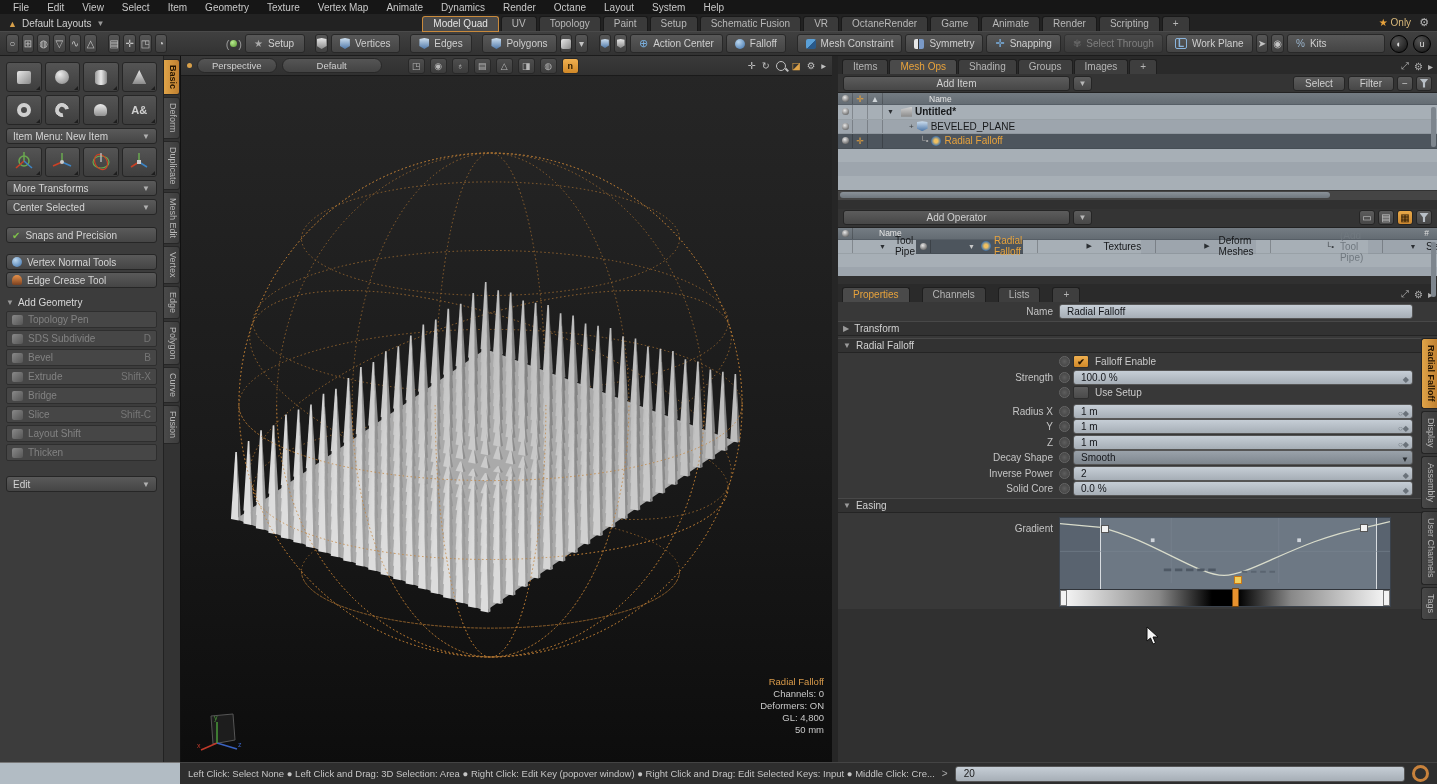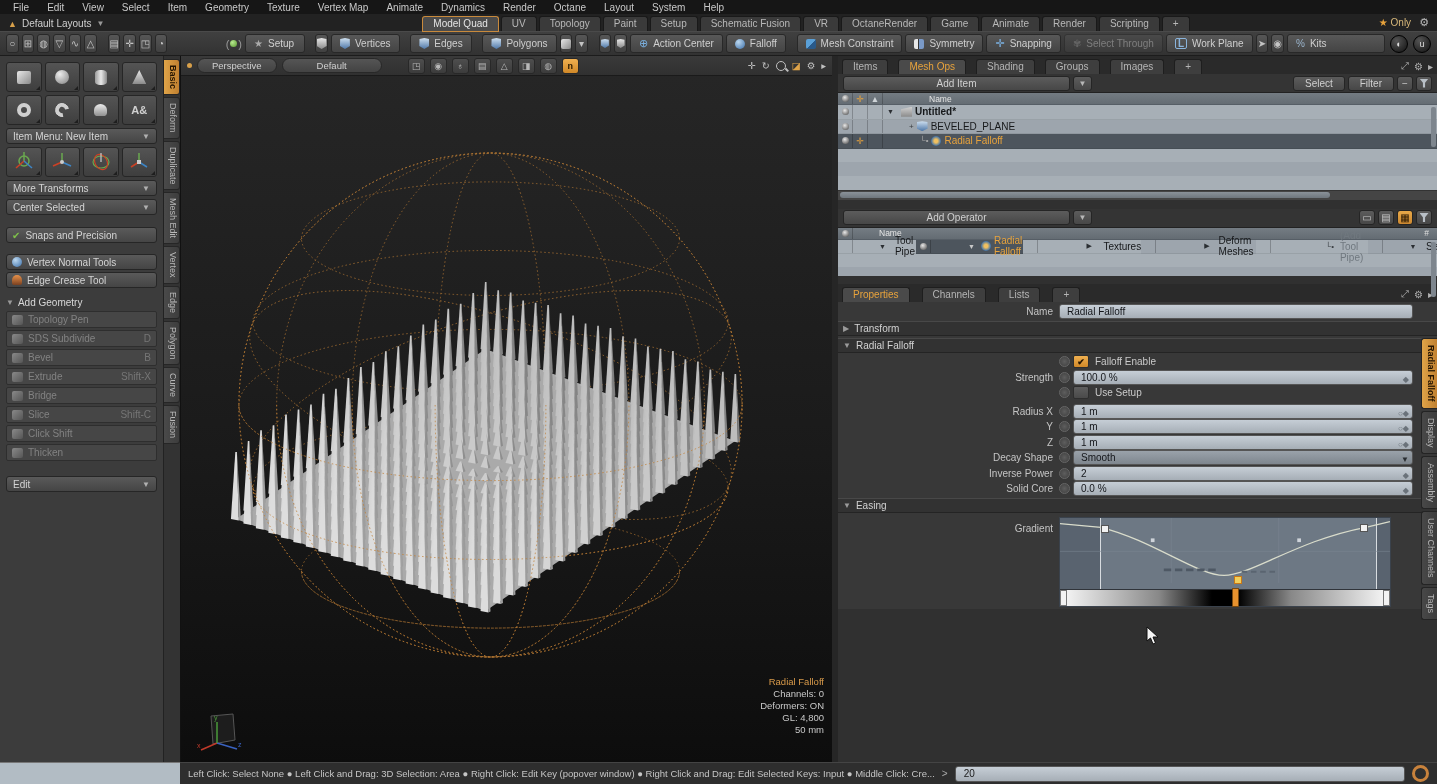--- a/index.html
+++ b/index.html
@@ -420,21 +420,21 @@
         </div>
 
         <div class="toolrow">
           <span class="toolico"></span>
           <span>Slice</span>
           <span class="sc">Shift-C</span>
         </div>
 
         <div class="toolrow">
           <span class="toolico"></span>
-          <span>Click Shift</span>
+          <span>Layout Shift</span>
           <span class="sc"></span>
         </div>
 
         <div class="toolrow">
           <span class="toolico"></span>
           <span>Thicken</span>
           <span class="sc"></span>
         </div>
       </div>
     <div style="height:10px"></div>
@@ -1411,21 +1411,21 @@
     <div class="accent">Radial Falloff</div>
         <div>Channels: 0</div>
         <div>Deformers: ON</div>
         <div>GL: 4,800</div>
         <div>50 mm</div>
       </div>
   </div>
 
   <div id="rightpanel">
     <div class="rtabs">
-      <div style="display:flex;gap:10px;align-items:flex-start">
+      <div style="display:flex;gap:1px;align-items:flex-start">
 
       <span class="rtab">Items</span>
           <span class="rtab active">Mesh Ops</span>
           <span class="rtab">Shading</span>
           <span class="rtab">Groups</span>
           <span class="rtab">Images</span>
           <span class="rtab">+</span>
         </div>
       <span class="corner">
         <span>⤢</span>

